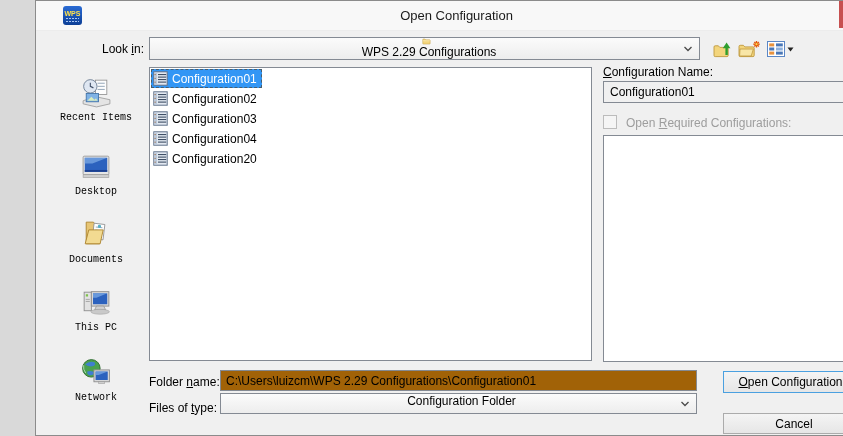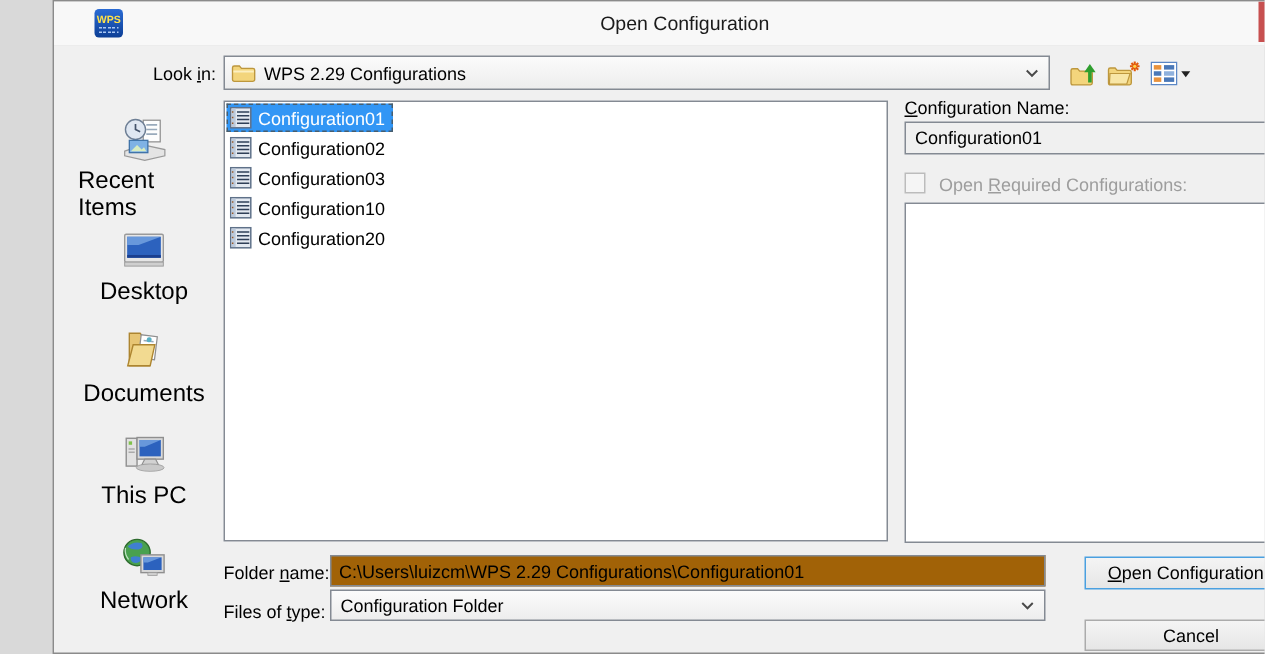--- a/index.html
+++ b/index.html
@@ -15,27 +15,27 @@
   .app-icon .dash{width:13px;height:1px;margin-top:1.5px;
     background:repeating-linear-gradient(90deg,#a9c6f2 0 2px,transparent 2px 3px);}
   .title{position:absolute;left:0;right:0;top:0;height:29px;line-height:29px;
     text-align:center;font-size:13px;color:#1b1b1b;}
   .close-btn{position:absolute;right:0;top:0;width:38px;height:27px;background:#c75050;
     display:flex;align-items:center;justify-content:center;cursor:default;}
   .label{position:absolute;white-space:nowrap;}
   .mn{text-decoration:underline;}
   .field{position:absolute;box-sizing:border-box;border:1px solid #848a93;
     display:flex;align-items:center;white-space:nowrap;overflow:hidden;}
-  .combo{background:linear-gradient(#fbfbfb,#ededed);}
+  .combo{background:linear-gradient(#fbfbfb,#ededed);flex-direction:column;}
   .combo .chev{position:absolute;right:6px;top:50%;transform:translateY(-50%);}
   .toolbtn{position:absolute;width:24px;height:22px;display:flex;align-items:center;
     justify-content:center;}
   .sidebar-item{position:absolute;left:16px;width:88px;display:flex;flex-direction:column;
     align-items:center;cursor:default;}
-  .sidebar-item .cap{margin-top:3px;font-size:16px;color:#000;}
+  .sidebar-item .cap{margin-top:3px;font-size:10px;color:#000;font-family:Liberation Mono, monospace;}
   .file-list{position:absolute;left:113px;top:66px;width:443px;height:294px;background:#fff;
     border:1px solid #848a93;box-sizing:border-box;padding-top:1px;overflow:hidden;}
   .file-row{display:flex;align-items:center;gap:4px;height:17px;margin:0 0 1px 1px;
     padding:0 4px 0 1px;width:max-content;border:1px dashed transparent;}
   .file-row .file-label{padding-top:1px;}
   .file-row.selected{background:#3296f5;color:#fff;border-color:rgba(90,50,0,.55);}
   .detail-field{background:#f0f0f0;}
   .listbox{position:absolute;left:567px;top:134px;width:257px;height:227px;background:#fff;
     border:1px solid #848a93;box-sizing:border-box;}
   .checkbox{position:absolute;left:567px;top:114px;width:14px;height:14px;box-sizing:border-box;
@@ -223,35 +223,35 @@
           <line x1="1.6" y1="7.4" x2="3.6" y2="7.4" stroke="#9a5b28" stroke-dasharray="1 1"></line>
           <line x1="1.6" y1="11.2" x2="3.6" y2="11.2" stroke="#9a5b28" stroke-dasharray="1 1"></line>
           <line x1="5" y1="3.6" x2="13.2" y2="3.6" stroke="#2e3f57"></line>
           <line x1="5" y1="6.1" x2="13.2" y2="6.1" stroke="#2e3f57"></line>
           <line x1="5" y1="8.6" x2="13.2" y2="8.6" stroke="#2e3f57"></line>
           <line x1="5" y1="11.1" x2="13.2" y2="11.1" stroke="#2e3f57"></line>
         </svg>
         <span class="file-label">Configuration03</span>
       </div>
 
-
       <div class="file-row">
         <svg width="15" height="15" viewBox="0 0 15 15">
           <rect x="0.8" y="0.8" width="13.4" height="13.4" fill="#e3e9f1" stroke="#5f7189" stroke-width="1"></rect>
           <rect x="1.3" y="1.3" width="2.8" height="12.4" fill="#bcc9da"></rect>
           <line x1="1.6" y1="3.6" x2="3.6" y2="3.6" stroke="#9a5b28" stroke-dasharray="1 1"></line>
           <line x1="1.6" y1="7.4" x2="3.6" y2="7.4" stroke="#9a5b28" stroke-dasharray="1 1"></line>
           <line x1="1.6" y1="11.2" x2="3.6" y2="11.2" stroke="#9a5b28" stroke-dasharray="1 1"></line>
           <line x1="5" y1="3.6" x2="13.2" y2="3.6" stroke="#2e3f57"></line>
           <line x1="5" y1="6.1" x2="13.2" y2="6.1" stroke="#2e3f57"></line>
           <line x1="5" y1="8.6" x2="13.2" y2="8.6" stroke="#2e3f57"></line>
           <line x1="5" y1="11.1" x2="13.2" y2="11.1" stroke="#2e3f57"></line>
         </svg>
-        <span class="file-label">Configuration10</span>
-      </div>
+        <span class="file-label">Configuration04</span>
+      </div>
+
 
       <div class="file-row">
         <svg width="15" height="15" viewBox="0 0 15 15">
           <rect x="0.8" y="0.8" width="13.4" height="13.4" fill="#e3e9f1" stroke="#5f7189" stroke-width="1"></rect>
           <rect x="1.3" y="1.3" width="2.8" height="12.4" fill="#bcc9da"></rect>
           <line x1="1.6" y1="3.6" x2="3.6" y2="3.6" stroke="#9a5b28" stroke-dasharray="1 1"></line>
           <line x1="1.6" y1="7.4" x2="3.6" y2="7.4" stroke="#9a5b28" stroke-dasharray="1 1"></line>
           <line x1="1.6" y1="11.2" x2="3.6" y2="11.2" stroke="#9a5b28" stroke-dasharray="1 1"></line>
           <line x1="5" y1="3.6" x2="13.2" y2="3.6" stroke="#2e3f57"></line>
           <line x1="5" y1="6.1" x2="13.2" y2="6.1" stroke="#2e3f57"></line>

